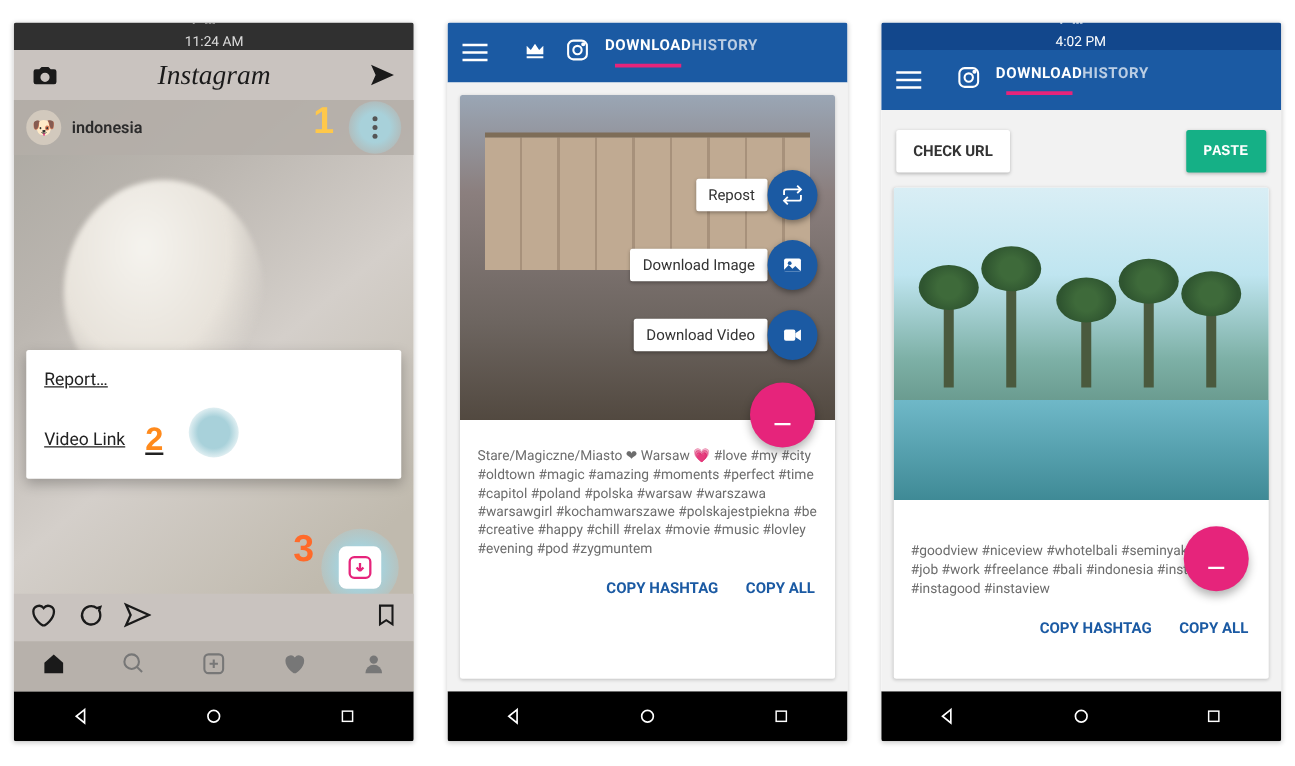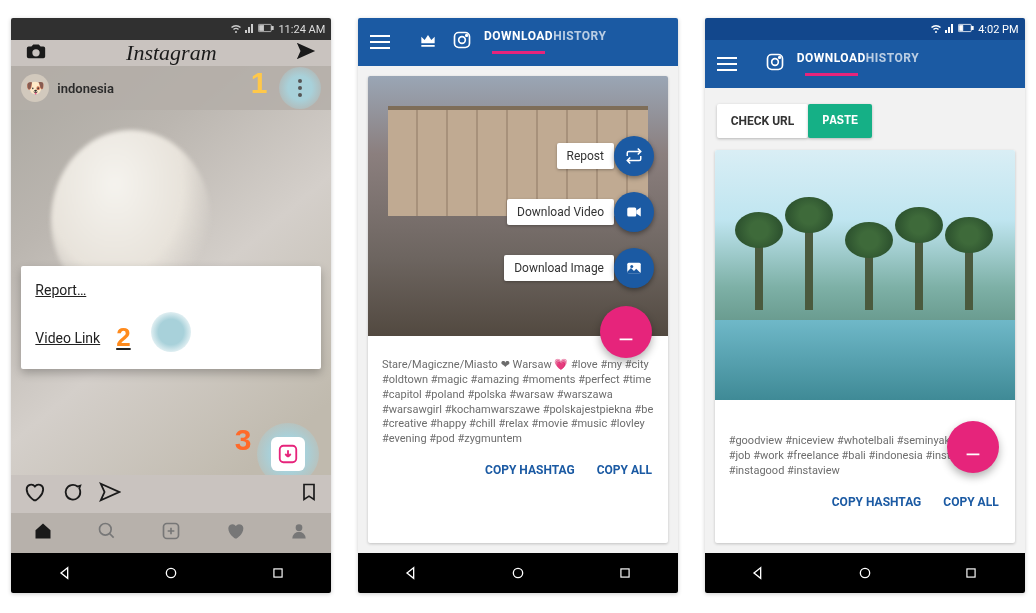--- a/index.html
+++ b/index.html
@@ -28,39 +28,41 @@
   
   .status-bar {
     height: 22px;
     display: flex;
     align-items: center;
     justify-content: flex-end;
     padding: 0 6px;
     font-size: 11px;
     color: #fff;
     gap: 4px;
+    flex-direction: column;
   }
   .status-bar.dark { background: #303030; color: #dcdcdc; }
   .status-bar.blue { background: #12478c; }
   .status-icons { display:flex; align-items:center; gap:3px; }
   .sb-ico { display:inline-block; }
   
   .nav-bar {
     height: 40px;
     background: #000;
     display: flex;
     align-items: center;
     justify-content: space-around;
   }
   .nav-bar .nb { width: 18px; height: 18px; display:flex; align-items:center; justify-content:center; }
   
   .s1 .ig-head {
-    height: 26px;
+    height: 40px;
     background: #c9c3bf;
     display:flex;
+    align-items:center;
     justify-content: space-between;
     padding: 0 14px;
   }
   .s1 .ig-logo { font-family: 'Brush Script MT', cursive; font-size: 22px; color:#1a1a1a; font-style: italic; }
   .s1 .feed {
     flex:1;
     position: relative;
     background: linear-gradient(140deg,#aaa7a0 0%, #bbb6b0 25%, #d4cfca 50%, #c0baae 80%);
   }
   .s1 .post-header {
@@ -149,21 +151,21 @@
     border-top: 4px solid #7e6d58;
   }
   .fab-menu { position:absolute; right:14px; top:60px; display:flex;flex-direction:column;align-items:flex-end;gap:16px;}
   .fab-row{display:flex;align-items:center;}
   .fab-label{background:#fff;padding:6px 10px;border-radius:2px;font-size:12px;color:#333;box-shadow:0 1px 3px rgba(0,0,0,0.3);}
   .fab-btn{width:40px;height:40px;border-radius:50%;background:#1b5aa3;display:flex;align-items:center;justify-content:center;box-shadow:0 2px 5px rgba(0,0,0,0.4);}
   .fab-main{position:absolute;right:16px;bottom:-22px;width:52px;height:52px;border-radius:50%;background:#e6247b;display:flex;align-items:center;justify-content:center;box-shadow:0 4px 8px rgba(0,0,0,0.3);}
   .caption{padding:22px 14px 4px;font-size:11px;color:#6d6d6d;line-height:1.35;}
   .card-actions{display:flex;justify-content:flex-end;gap:22px;padding:12px 16px;font-size:12px;font-weight:700;color:#1b5aa3;}
   
-  .s3 .topbtns{display:flex;justify-content:flex-start;padding:6px 2px 12px;}
+  .s3 .topbtns{display:flex;justify-content:space-between;padding:6px 2px 12px;}
   .btn{padding:10px 14px;font-size:12px;font-weight:700;border-radius:2px;box-shadow:0 1px 3px rgba(0,0,0,0.25);}
   .btn.white{background:#fff;color:#333;}
   .btn.green{background:#15b086;color:#fff;font-family:Liberation Mono, monospace;}
   .s3 .card{flex:1;}
   .s3 .imgarea{height:250px;position:relative;
     background: linear-gradient(180deg,#d9eef5 0%,#bfe5f0 28%,#7db0a6 55%,#3d6b5a 100%);}
   .palm{position:absolute;bottom:90px;width:8px;height:80px;background:#4a5a3e;}
   .palm::before{content:'';position:absolute;top:-18px;left:-20px;width:48px;height:36px;border-radius:50%;background:radial-gradient(circle,#3e6a3a 30%,#2f5530 70%);}
   .palm.p1{left:40px;} .palm.p2{left:90px;height:95px;} .palm.p3{left:150px;height:70px;}
   .palm.p4{left:200px;height:85px;} .palm.p5{left:250px;height:75px;}
@@ -332,35 +334,35 @@
         <div class="fab-menu">
           <div class="fab-row">
             <span class="fab-label">Repost</span>
             <span class="fab-btn">
                 <svg width="18" height="18" viewBox="0 0 24 24" fill="none" stroke="#fff" stroke-width="2">
                   <path d="M17 2l4 4-4 4M3 12V8a2 2 0 012-2h16M7 22l-4-4 4-4M21 12v4a2 2 0 01-2 2H3"></path>
                 </svg>
               </span>
           </div>
           <div class="fab-row">
-            <span class="fab-label">Download Video</span>
-            <span class="fab-btn">
-                <svg width="18" height="18" viewBox="0 0 24 24" fill="#fff">
-                  <rect x="3" y="6" width="12" height="12" rx="2"></rect>
-                  <path d="M15 10l6-4v12l-6-4z"></path>
-                </svg>
-              </span>
-          </div>
-          <div class="fab-row">
             <span class="fab-label">Download Image</span>
             <span class="fab-btn">
                 <svg width="18" height="18" viewBox="0 0 24 24" fill="#fff">
                   <rect x="3" y="5" width="18" height="14" rx="2"></rect>
                   <circle cx="9" cy="10" r="2" fill="#1b5aa3"></circle>
                   <path d="M3 17l5-5 4 4 3-3 6 6H3z" fill="#1b5aa3"></path>
+                </svg>
+              </span>
+          </div>
+          <div class="fab-row">
+            <span class="fab-label">Download Video</span>
+            <span class="fab-btn">
+                <svg width="18" height="18" viewBox="0 0 24 24" fill="#fff">
+                  <rect x="3" y="6" width="12" height="12" rx="2"></rect>
+                  <path d="M15 10l6-4v12l-6-4z"></path>
                 </svg>
               </span>
           </div>
         </div>
         <span class="fab-main">
           <svg width="22" height="22" viewBox="0 0 24 24" fill="#fff">
               <path d="M12 3v10m0 0l-4-4m4 4l4-4M5 19h14v2H5z"></path>
             </svg>
         </span>
       </div>

